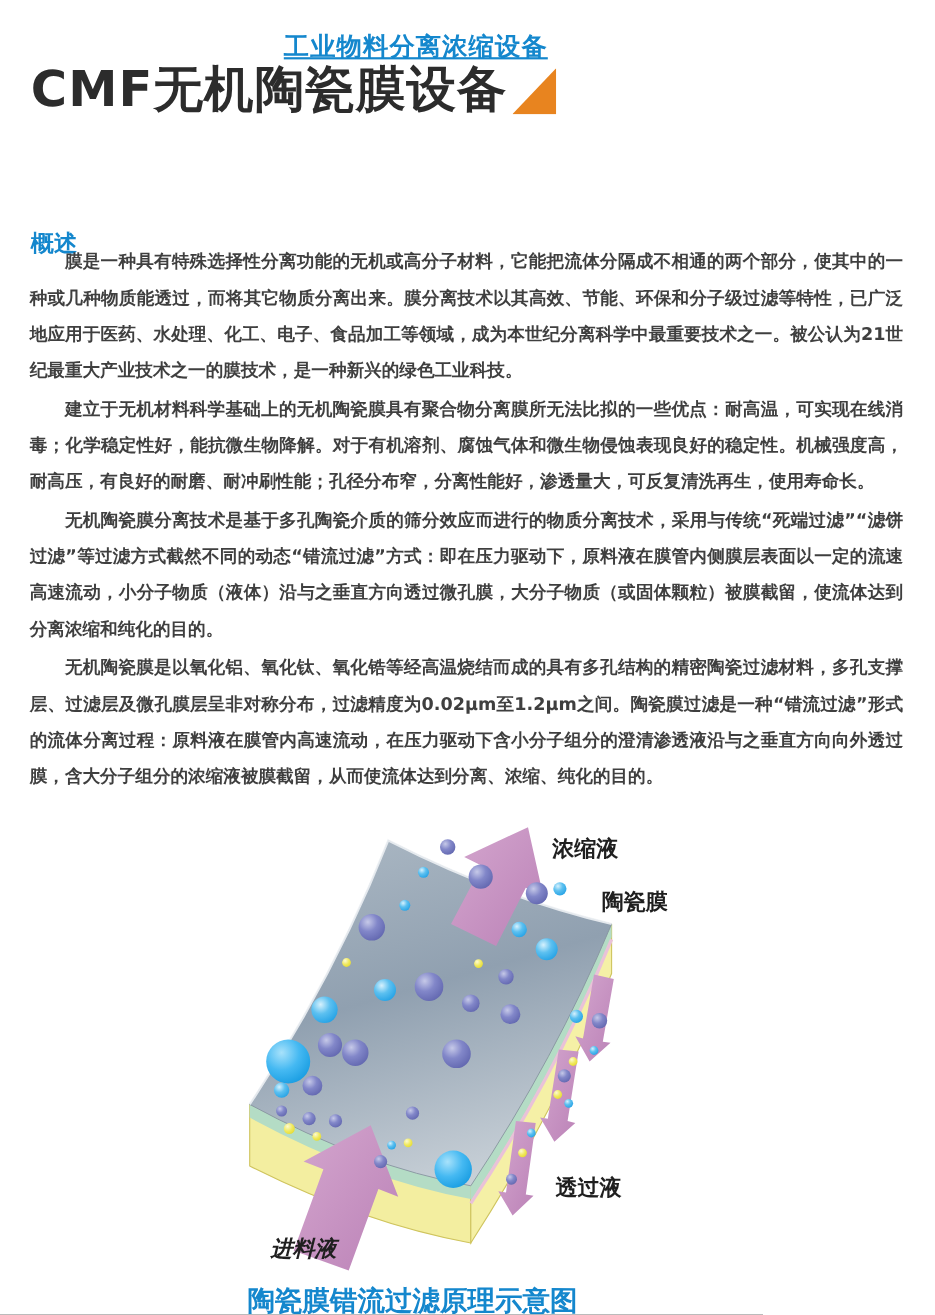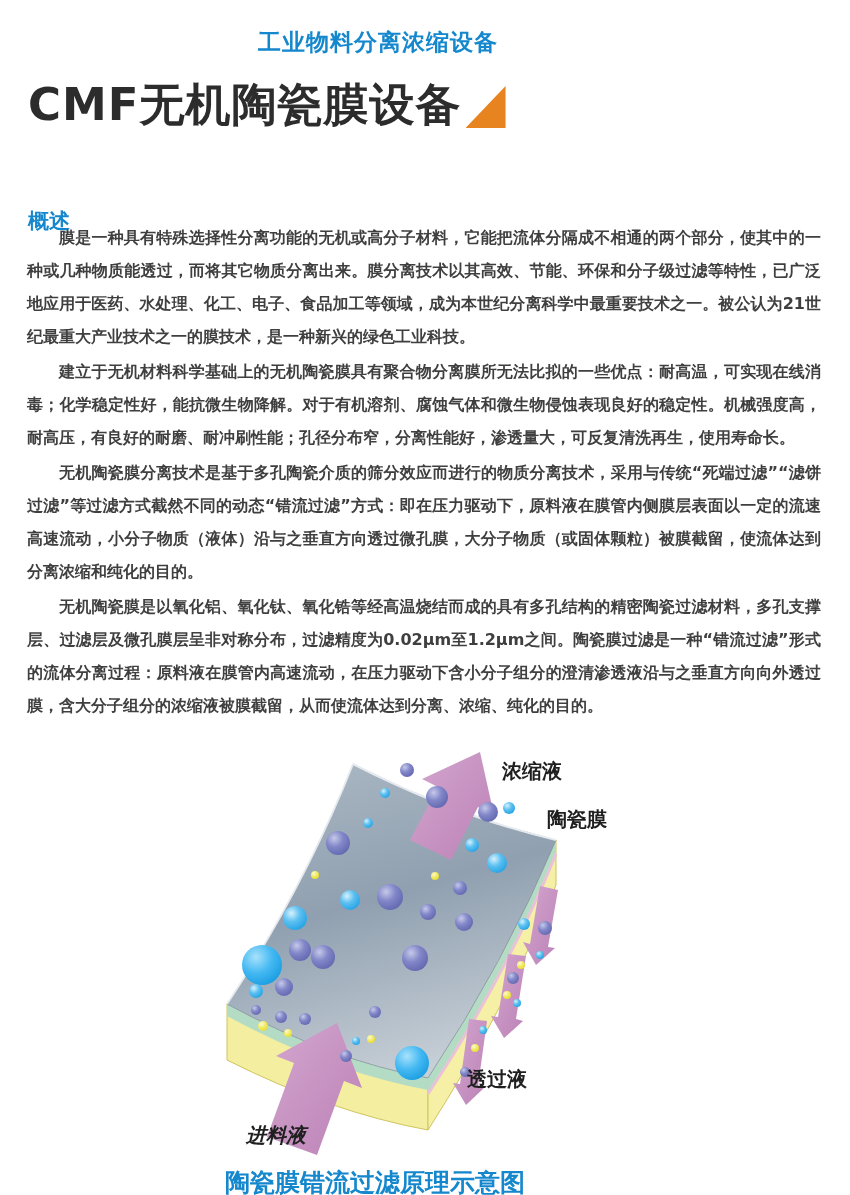--- a/index.html
+++ b/index.html
@@ -7,26 +7,26 @@
     position:relative;
     width:850px;height:1195px;
     background:#ffffff;
     overflow:hidden;
     font-family:"DejaVu Sans","Liberation Sans",sans-serif;
   }
   
   .tagline{
     position:absolute;left:258px;top:27px;width:234px;
     font-size:23px;font-weight:bold;letter-spacing:1px;
-    color:#1487cd;white-space:nowrap;
+    color:#1487cd;white-space:nowrap;text-decoration:underline;
   }
   .title-row{position:absolute;left:28px;top:52px;display:flex;align-items:flex-end;}
   .main-title{
     font-size:45px;font-weight:bold;color:#2c2c2c;
-    letter-spacing:1px;line-height:58px;white-space:nowrap;margin-top:24px;
+    letter-spacing:1px;line-height:58px;white-space:nowrap;
   }
   .title-triangle{
     width:40px;height:42px;margin-left:4px;margin-bottom:6px;
     background:#e8841f;
     -webkit-clip-path:polygon(100% 0,100% 100%,0 100%);
     clip-path:polygon(100% 0,100% 100%,0 100%);
   }
   
   .section-heading{
     position:absolute;left:28px;top:174px;
@@ -39,21 +39,21 @@
   }
   .body-text p{margin:0 0 2px 0;text-indent:2em;}
   
   .diagram-svg{position:absolute;left:0;top:730px;}
   .dlabel{
     position:absolute;font-size:20px;font-weight:bold;color:#1f1f1f;
     white-space:nowrap;
   }
   .lbl-concentrate{left:502px;top:758px;}
   .lbl-membrane{left:547px;top:806px;}
-  .lbl-permeate{left:467px;top:1066px;}
+  .lbl-permeate{left:505px;top:1066px;}
   .lbl-feed{left:246px;top:1122px;font-style:italic;}
   .diagram-caption{
     position:absolute;left:225px;top:1166px;width:300px;
     text-align:left;font-size:25px;font-weight:bold;color:#1487cd;
     white-space:nowrap;
   }
 </style>
 </head>
 <body>
 

